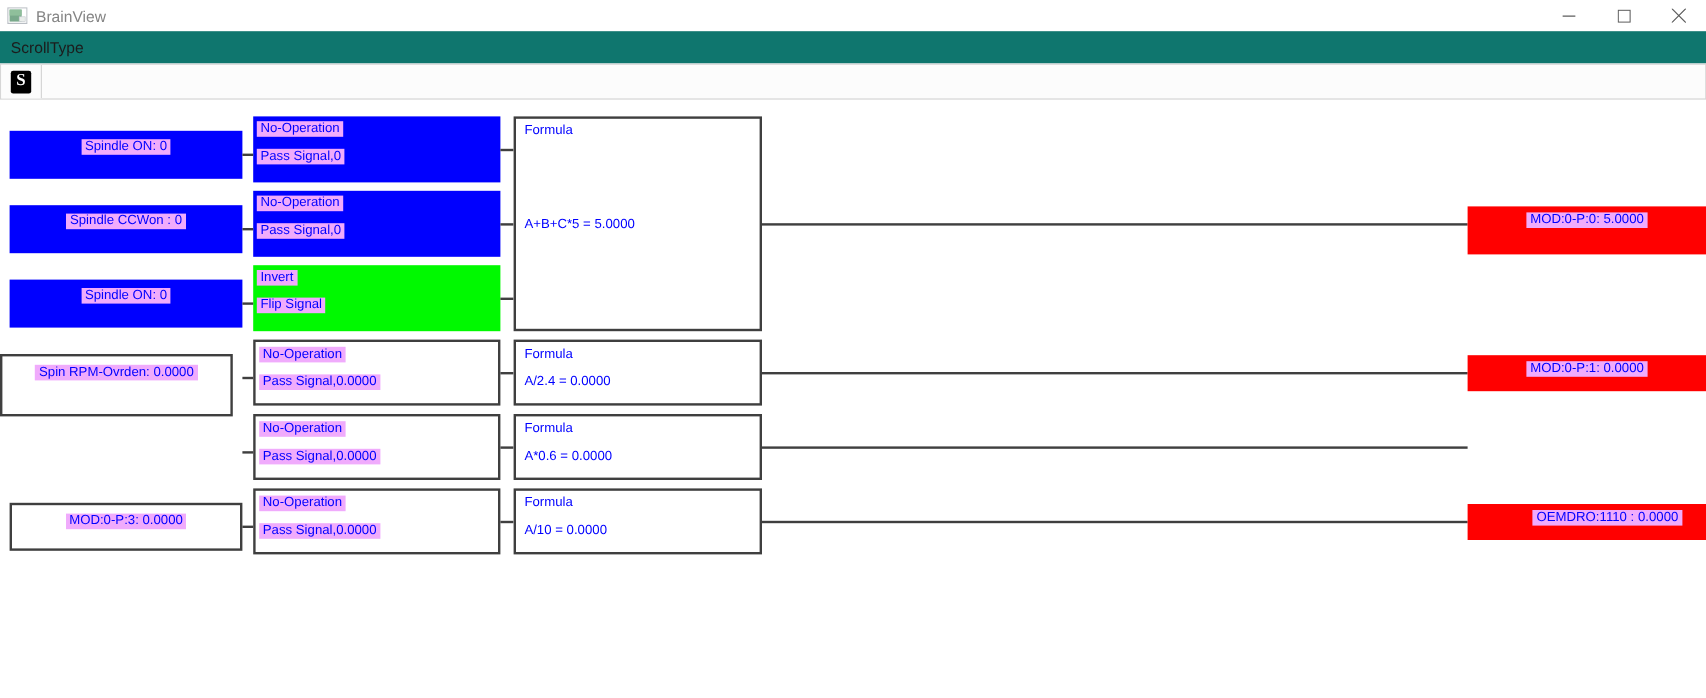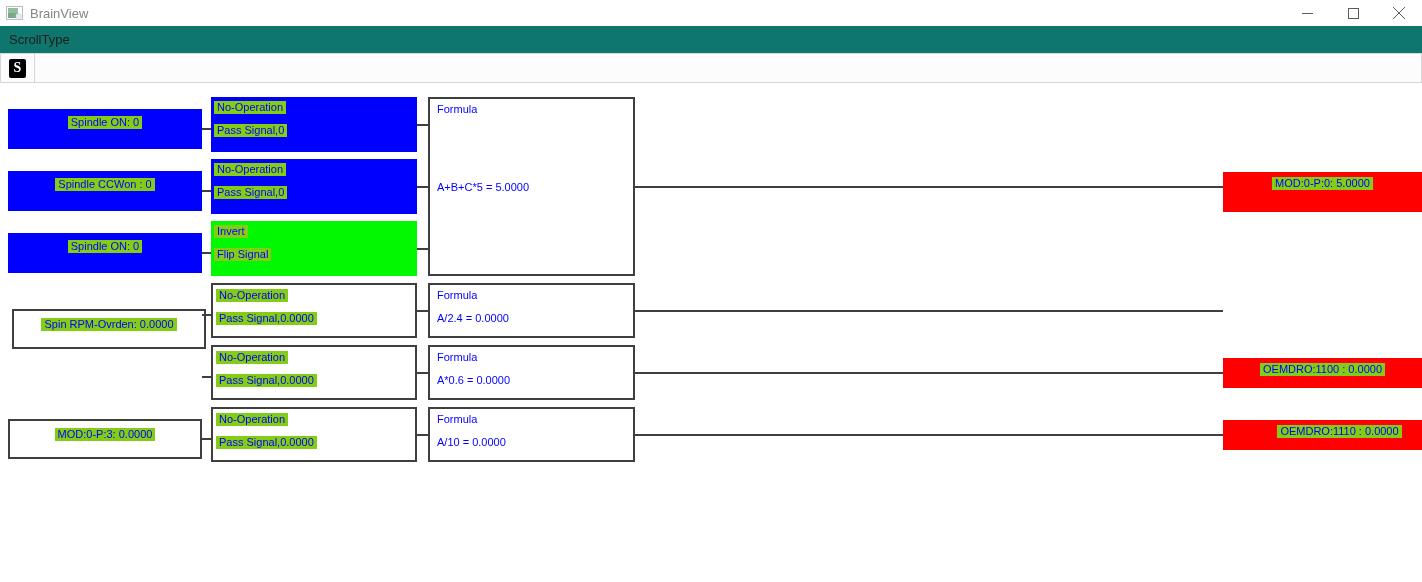--- a/index.html
+++ b/index.html
@@ -22,21 +22,21 @@
   .toolbar { height:30px; background:#fcfcfc; border:1px solid #d6d6d6; display:flex; align-items:stretch; }
   .tool-cell { width:34px; display:flex; align-items:center; justify-content:center;
                border-right:1px solid #d6d6d6; background:#fcfcfc; }
   .s-glyph { width:17px; height:19px; background:#000; color:#fff; border-radius:2px;
              display:flex; align-items:center; justify-content:center;
              font-family:"Liberation Serif", serif; font-weight:bold; font-size:14px; }
 
   
   .canvas { position:absolute; left:0; top:0; width:1422px; height:582px; z-index:1; background:#fff; }
   .node { position:absolute; font-size:11px; line-height:13px; }
-  .node .lbl { background:#84cc16; color:#0000ff; padding:0 3px; white-space:nowrap; display:inline-block; }
+  .node .lbl { background:#f0abfc; color:#0000ff; padding:0 3px; white-space:nowrap; display:inline-block; }
   .v-blue  { background:#0000ff; }
   .v-green { background:#00f900; }
   .v-red   { background:#ff0000; }
   .v-white { background:#ffffff; border:2px solid #3f3f3f; }
   .bordered { border:2px solid #3f3f3f; background:#fff; }
   .center-lbl { text-align:center; }
   .wire { position:absolute; height:2px; background:#3f3f3f; }
 </style>
 </head>
 <body>
@@ -56,21 +56,21 @@
     </div>
     <div class="wire" style="left: 202px; top: 190px; width: 9px;"></div>
     <div class="wire" style="left: 417px; top: 185.5px; width: 11px;"></div>
     <div class="node center-lbl v-blue" style="left: 8px; top: 233px; width: 194px; height: 40px; padding-top: 7px;"><span class="lbl">Spindle ON: 0</span></div>
     <div class="node v-green" style="left: 211px; top: 221px; width: 206px; height: 55px; text-align: center;">
       <span class="lbl" style="position: absolute; left: 3px; top: 4px;">Invert</span>
       <span class="lbl" style="position: absolute; left: 3px; top: 27px;">Flip Signal</span>
     </div>
     <div class="wire" style="left: 202px; top: 252px; width: 9px;"></div>
     <div class="wire" style="left: 417px; top: 247.5px; width: 11px;"></div>
-    <div class="node center-lbl v-white bordered" style="left: 12px; top: 295px; width: 194px; height: 40px; padding-top: 7px; margin-top: 14px;"><span class="lbl">Spin RPM-Ovrden: 0.0000</span></div>
+    <div class="node center-lbl v-white bordered" style="left: 0; top: 295px; width: 194px; height: 52px; padding-top: 7px;"><span class="lbl">Spin RPM-Ovrden: 0.0000</span></div>
     <div class="node v-white bordered" style="left: 211px; top: 283px; width: 206px; height: 55px;">
       <span class="lbl" style="position: absolute; left: 3px; top: 4px;">No-Operation</span>
       <span class="lbl" style="position: absolute; left: 3px; top: 27px;">Pass Signal,0.0000</span>
     </div>
     <div class="wire" style="left: 202px; top: 314px; width: 9px;"></div>
     <div class="wire" style="left: 417px; top: 309.5px; width: 11px;"></div>
     <div class="node v-white bordered" style="left: 211px; top: 345px; width: 206px; height: 55px;">
       <span class="lbl" style="position: absolute; left: 3px; top: 4px;">No-Operation</span>
       <span class="lbl" style="position: absolute; left: 3px; top: 27px;">Pass Signal,0.0000</span>
     </div>
@@ -87,26 +87,26 @@
       <span class="lbl" style="position: absolute; left: 4px; top: 4px; background: transparent;">Formula</span>
       <span class="lbl" style="position: absolute; left: 4px; top: 82px; background: transparent;">A+B+C*5 = 5.0000</span>
     </div>
     <div class="wire" style="left: 635px; top: 185.5px; width: 588px;"></div>
     <div class="node center-lbl v-red" style="left: 1223px; top: 172px; width: 199px; height: 40px; padding-top: 5px;"><span class="lbl">MOD:0-P:0: 5.0000</span></div>
     <div class="node bordered" style="left: 428px; top: 283px; width: 207px; height: 55px;">
       <span class="lbl" style="position: absolute; left: 4px; top: 4px; background: transparent;">Formula</span>
       <span class="lbl" style="position: absolute; left: 4px; top: 27px; background: transparent;">A/2.4 = 0.0000</span>
     </div>
     <div class="wire" style="left: 635px; top: 309.5px; width: 588px;"></div>
+    <div class="node center-lbl v-red" style="left: 1223px; top: 296px; width: 199px; height: 30px; padding-top: 5px;"><span class="lbl">MOD:0-P:1: 0.0000</span></div>
     <div class="node bordered" style="left: 428px; top: 345px; width: 207px; height: 55px;">
       <span class="lbl" style="position: absolute; left: 4px; top: 4px; background: transparent;">Formula</span>
       <span class="lbl" style="position: absolute; left: 4px; top: 27px; background: transparent;">A*0.6 = 0.0000</span>
     </div>
     <div class="wire" style="left: 635px; top: 371.5px; width: 588px;"></div>
-    <div class="node center-lbl v-red" style="left: 1223px; top: 358px; width: 199px; height: 30px; padding-top: 5px;"><span class="lbl">OEMDRO:1100 : 0.0000</span></div>
     <div class="node bordered" style="left: 428px; top: 407px; width: 207px; height: 55px;">
       <span class="lbl" style="position: absolute; left: 4px; top: 4px; background: transparent;">Formula</span>
       <span class="lbl" style="position: absolute; left: 4px; top: 27px; background: transparent;">A/10 = 0.0000</span>
     </div>
     <div class="wire" style="left: 635px; top: 433.5px; width: 588px;"></div>
     <div class="node center-lbl v-red" style="left: 1223px; top: 420px; width: 233px; height: 30px; padding-top: 5px;"><span class="lbl">OEMDRO:1110 : 0.0000</span></div>
   </div>
 
 <div class="chrome">
   <div class="title-bar">

